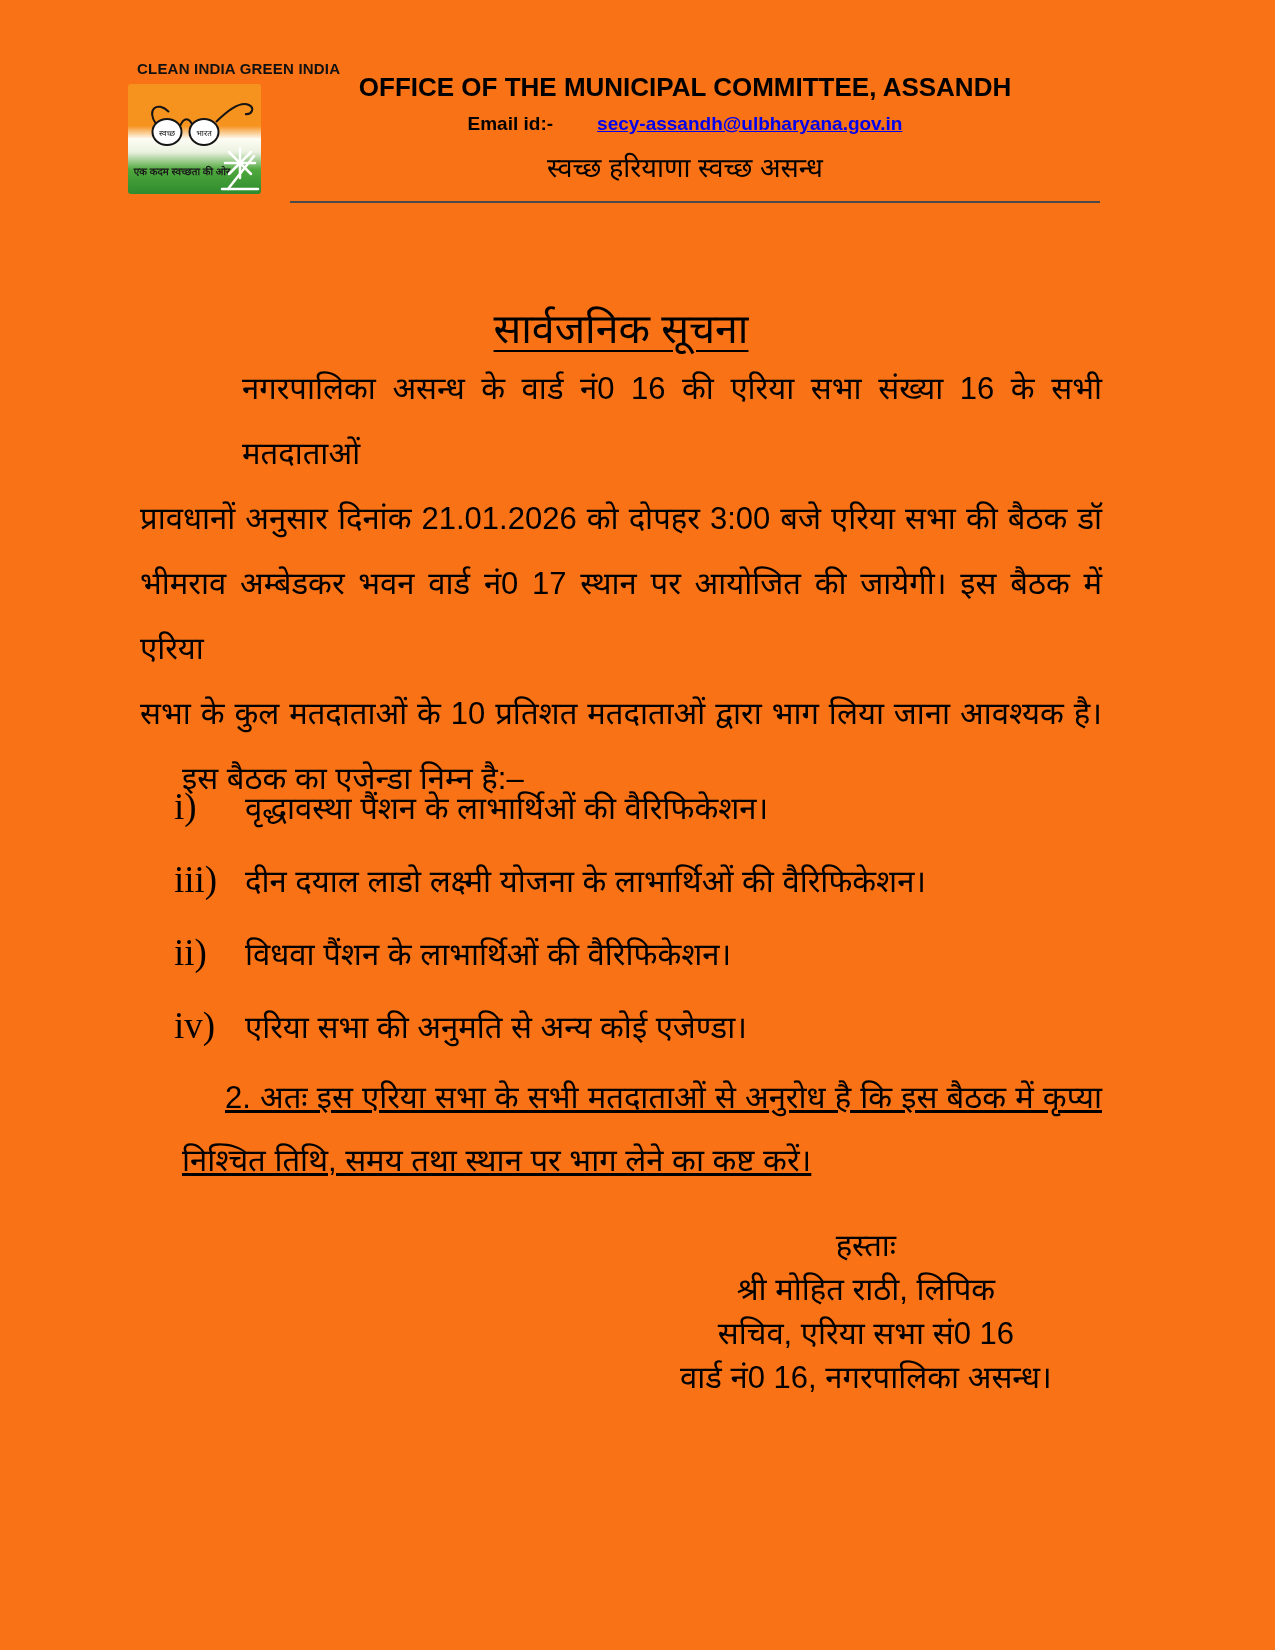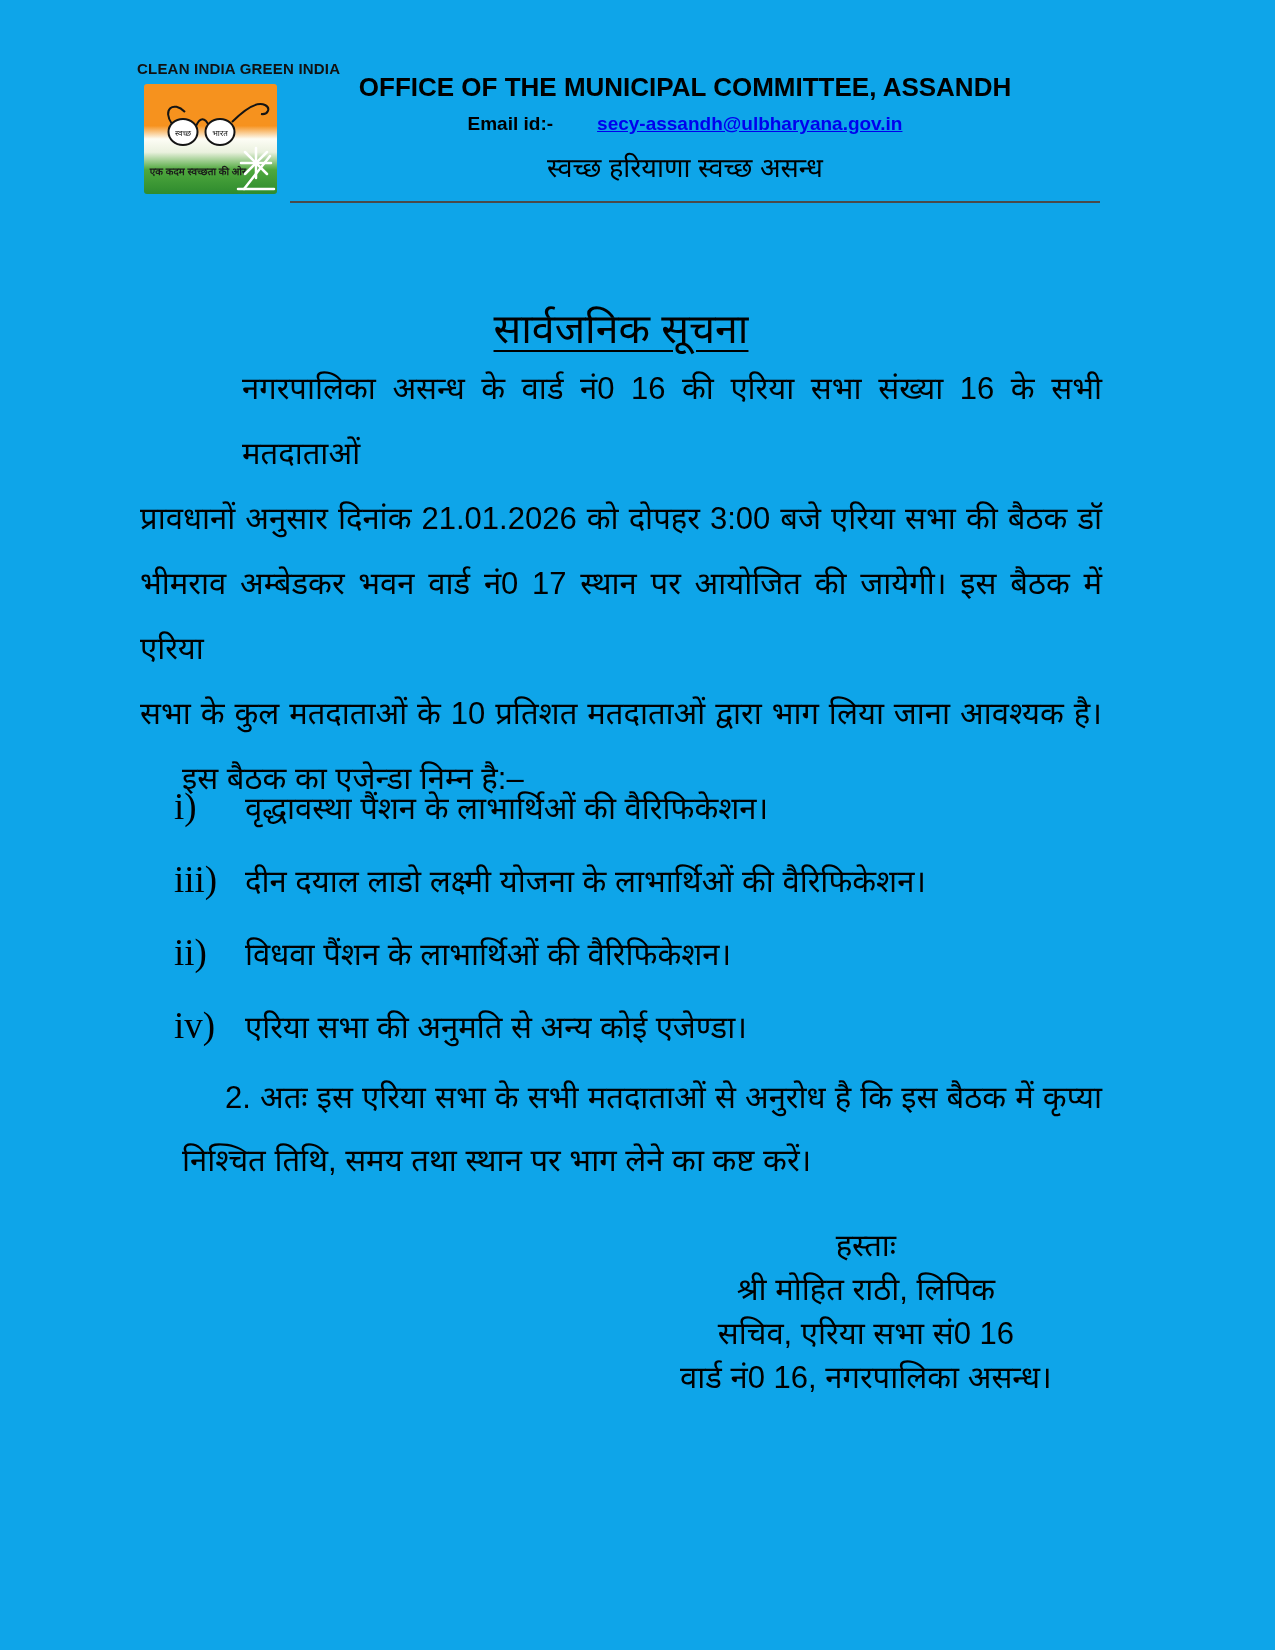--- a/index.html
+++ b/index.html
@@ -1,33 +1,33 @@
 <!DOCTYPE html>
 <html><head>
 <meta charset="utf-8">
 <style>
   * { margin: 0; padding: 0; box-sizing: border-box; }
   html, body { background: #ffffff; }
   .page {
     position: relative;
     width: 1275px;
     height: 1650px;
-    background: #0ea5e9;
+    background: #f97316;
     color: #000000;
     font-family: "Liberation Sans", sans-serif;
     overflow: hidden;
   }
 
   
   .tagline {
     position: absolute; left: 137px; top: 60px;
     font-size: 15px; font-weight: bold; letter-spacing: 0.2px;
     color: #111111;
   }
-  .logo-box { position: absolute; left: 144px; top: 84px; width: 133px; height: 90px; text-decoration: underline; }
+  .logo-box { position: absolute; left: 128px; top: 84px; width: 133px; height: 90px; text-decoration: underline; }
   .head-center {
     position: absolute; left: 270px; top: 72px; width: 830px;
     text-align: center;
   }
   .office-title { font-size: 26px; font-weight: bold; color: #000; }
   .email-row { margin-top: 10px; font-size: 19px; font-weight: bold; }
   .email-link {
     color: #0000EE; text-decoration: underline; cursor: pointer;
     font-weight: bold;
     margin-left: 44px;
@@ -67,21 +67,21 @@
   }
   .agenda-item { height: 73px; display: flex; align-items: center; }
   .agenda-marker {
     flex: 0 0 105px; padding-left: 34px;
     font-family: "Liberation Serif", serif; font-size: 37px;
   }
   .agenda-text { flex: 1 1 auto; }
 
   .para2 {
     position: absolute; left: 140px; top: 1066px; width: 962px;
-    font-size: 31px; line-height: 63px;
+    font-size: 31px; line-height: 63px; text-decoration: underline;
   }
   .indent2 { padding-left: 85px; }
 
   
   .signature {
     position: absolute; left: 680px; top: 1224px;
     font-size: 31px; line-height: 44px; text-align: center;
   }
 </style>
 </head>

